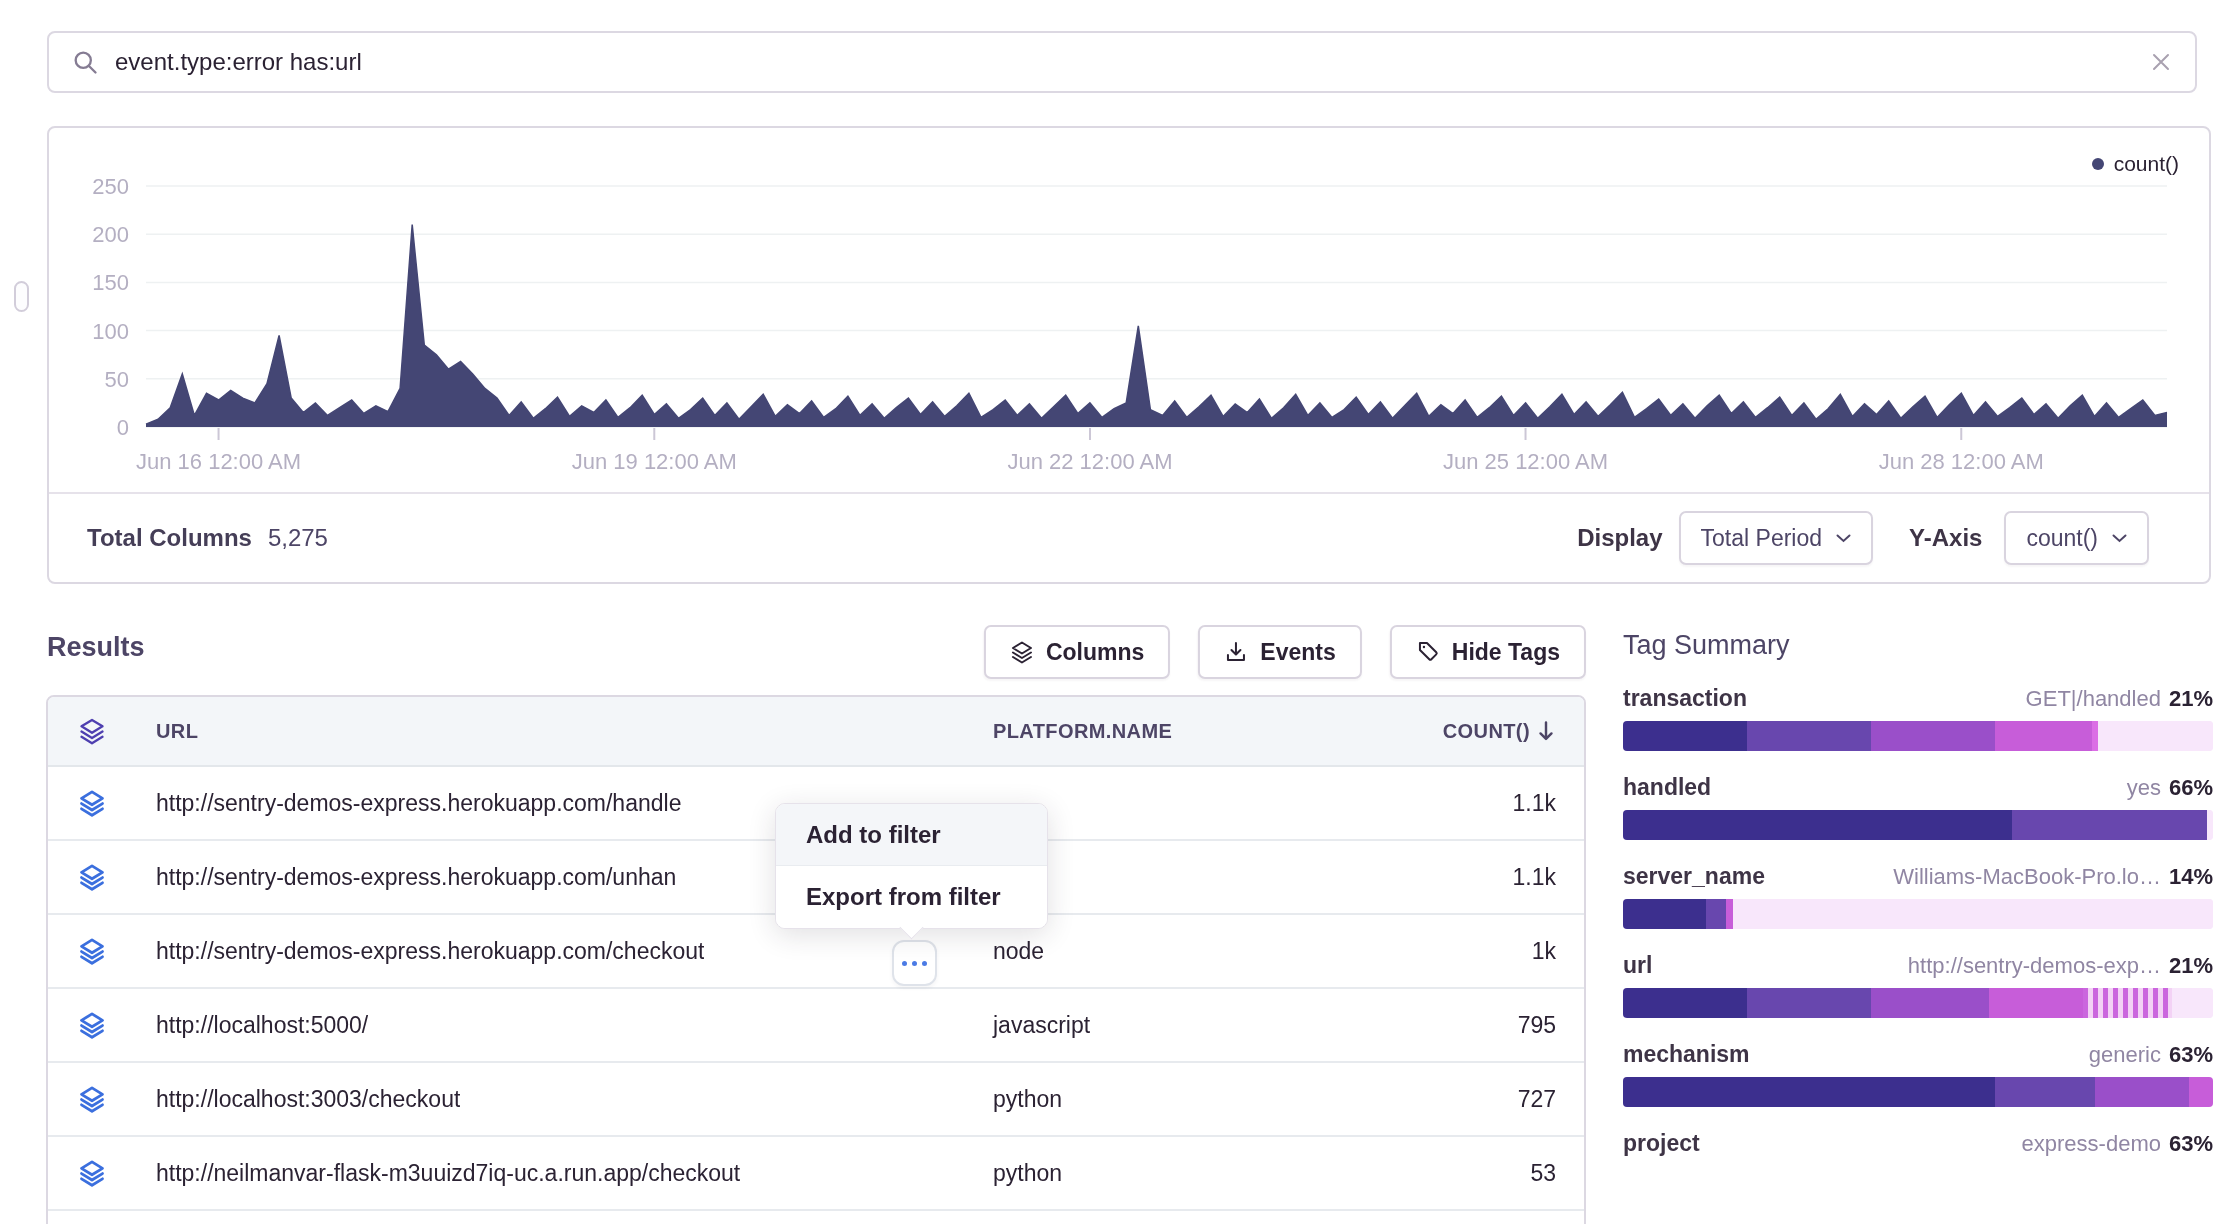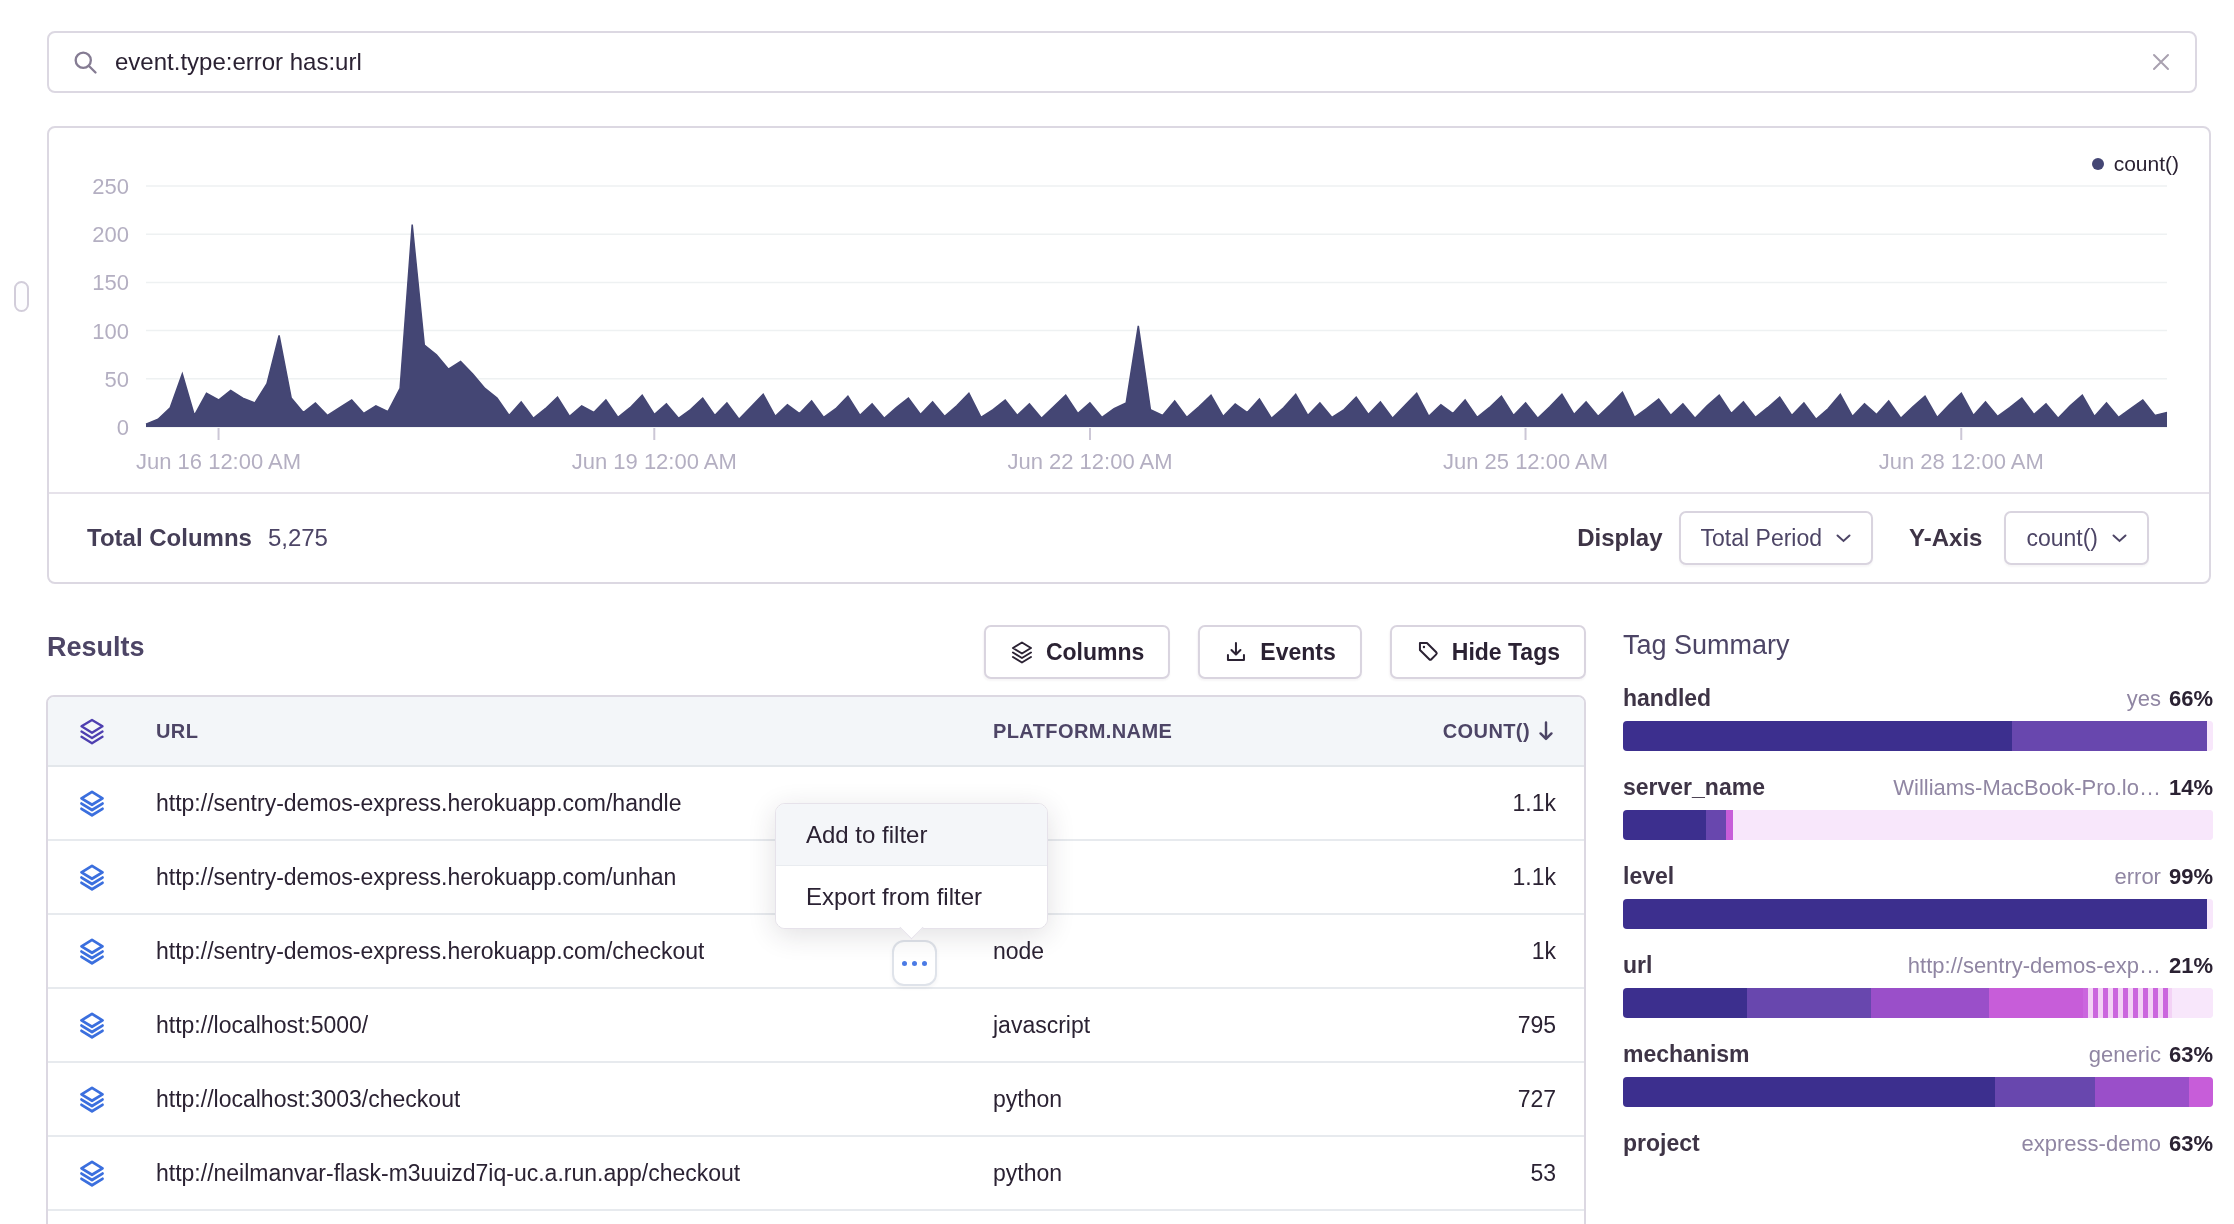--- a/index.html
+++ b/index.html
@@ -56,21 +56,21 @@
   .td-count { margin-left:auto; }
   .stack-icon-header { color:#4E3FB0; }
   .stack-icon-row { color:#3B6FDE; }
   
   .more-btn { position:absolute; left:892px; top:940px; width:45px; height:46px; background:#fff;
     border:2px solid #DFE3EA; border-radius:12px; display:flex; align-items:center; justify-content:center; gap:5px;
     box-shadow:0 2px 4px rgba(43,34,51,.05); cursor:pointer; z-index:5;}
   .more-btn i { width:5px; height:5px; border-radius:50%; background:#4B7BE5; }
   
   .context-menu { position:absolute; left:775px; top:803px; width:273px; background:#fff;
-    border:1px solid #E6E2EA; border-radius:10px; box-shadow:0 6px 28px rgba(43,34,51,.14); z-index:10; overflow:hidden;}
+    border:1px solid #E6E2EA; border-radius:10px; box-shadow:0 6px 28px rgba(43,34,51,.14); z-index:10; overflow:hidden;font-weight:bold;}
   .menu-item { height:62px; line-height:62px; padding-left:30px; font-size:24px; color:#2B2233; cursor:pointer; background:#fff;}
   .menu-item.hovered { background:#F4F6F9; border-bottom:1px solid #E9ECF0; }
   .menu-caret { position:absolute; left:903px; top:919px; width:17px; height:17px; background:#fff;
     border-right:1px solid #E6E2EA; border-bottom:1px solid #E6E2EA; transform:rotate(45deg); z-index:11; }
   
   .tag-summary { position:absolute; left:1623px; top:630px; width:590px; }
   .tag-title { font-size:27px; font-weight:normal; color:#4D4566; margin-bottom:24px; }
   .tag-entry { margin-bottom:23px; }
   .tag-label-row { display:flex; align-items:baseline; margin-bottom:9px; }
   .tag-name { font-size:23px; font-weight:bold; color:#3E3446; }
@@ -301,49 +301,53 @@
 <div class="context-menu">
   <div class="menu-item hovered">Add to filter</div>
   <div class="menu-item">Export from filter</div>
 </div>
 
 <div class="tag-summary">
   <div class="tag-title">Tag Summary</div>
   <div>
       <div class="tag-entry">
         <div class="tag-label-row">
+          <span class="tag-name">transaction</span>
+          <span class="tag-val"><span class="tv">GET|/handled</span><b>21%</b></span>
+        </div>
+        <div class="tag-bar">
+          <div class="seg" style="background: rgb(60, 47, 142); width: 21%;"></div>
+          <div class="seg" style="background: rgb(104, 71, 174); width: 21%;"></div>
+          <div class="seg" style="background: rgb(154, 79, 201); width: 21%;"></div>
+          <div class="seg" style="background: rgb(199, 93, 217); width: 16.5%;"></div>
+          <div class="seg" style="background: rgb(219, 110, 229); width: 1%;"></div>
+          <div class="seg" style="background: rgb(248, 231, 251); width: 19.5%;"></div>
+        </div>
+      </div>
+      <div class="tag-entry">
+        <div class="tag-label-row">
           <span class="tag-name">handled</span>
           <span class="tag-val"><span class="tv">yes</span><b>66%</b></span>
         </div>
         <div class="tag-bar">
           <div class="seg" style="background: rgb(60, 47, 142); width: 66%;"></div>
           <div class="seg" style="background: rgb(104, 71, 174); width: 33%;"></div>
           <div class="seg" style="background: rgb(248, 231, 251); width: 1%;"></div>
         </div>
       </div>
       <div class="tag-entry">
         <div class="tag-label-row">
           <span class="tag-name">server_name</span>
           <span class="tag-val"><span class="tv">Williams-MacBook-Pro.lo…</span><b>14%</b></span>
         </div>
         <div class="tag-bar">
           <div class="seg" style="background: rgb(60, 47, 142); width: 14%;"></div>
           <div class="seg" style="background: rgb(104, 71, 174); width: 3.5%;"></div>
           <div class="seg" style="background: rgb(199, 93, 217); width: 1.2%;"></div>
           <div class="seg" style="background: rgb(248, 231, 251); width: 81.3%;"></div>
-        </div>
-      </div>
-      <div class="tag-entry">
-        <div class="tag-label-row">
-          <span class="tag-name">level</span>
-          <span class="tag-val"><span class="tv">error</span><b>99%</b></span>
-        </div>
-        <div class="tag-bar">
-          <div class="seg" style="background: rgb(60, 47, 142); width: 99%;"></div>
-          <div class="seg" style="background: rgb(248, 231, 251); width: 1%;"></div>
         </div>
       </div>
       <div class="tag-entry">
         <div class="tag-label-row">
           <span class="tag-name">url</span>
           <span class="tag-val"><span class="tv">http://sentry-demos-exp…</span><b>21%</b></span>
         </div>
         <div class="tag-bar">
           <div class="seg" style="background: rgb(60, 47, 142); width: 21%;"></div>
           <div class="seg" style="background: rgb(104, 71, 174); width: 21%;"></div>

